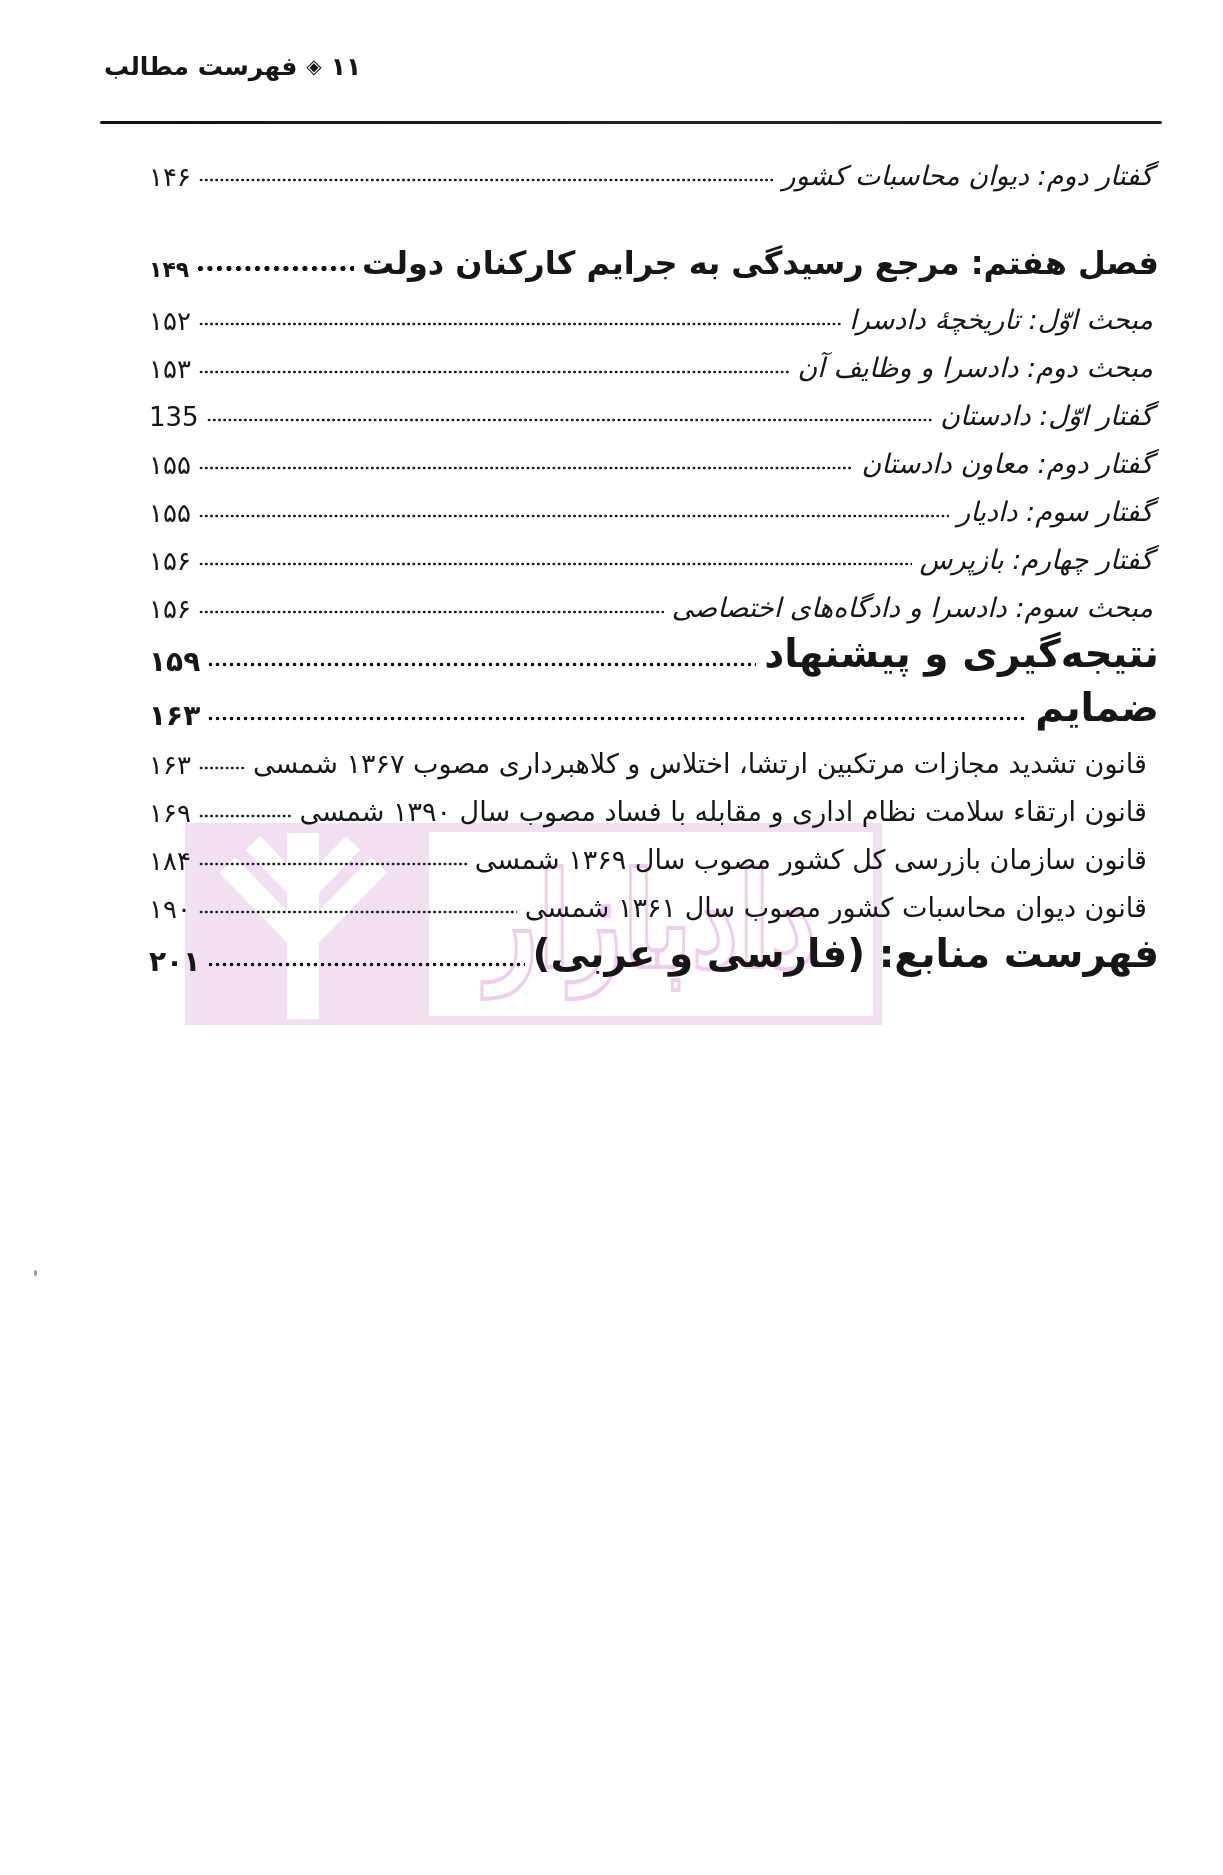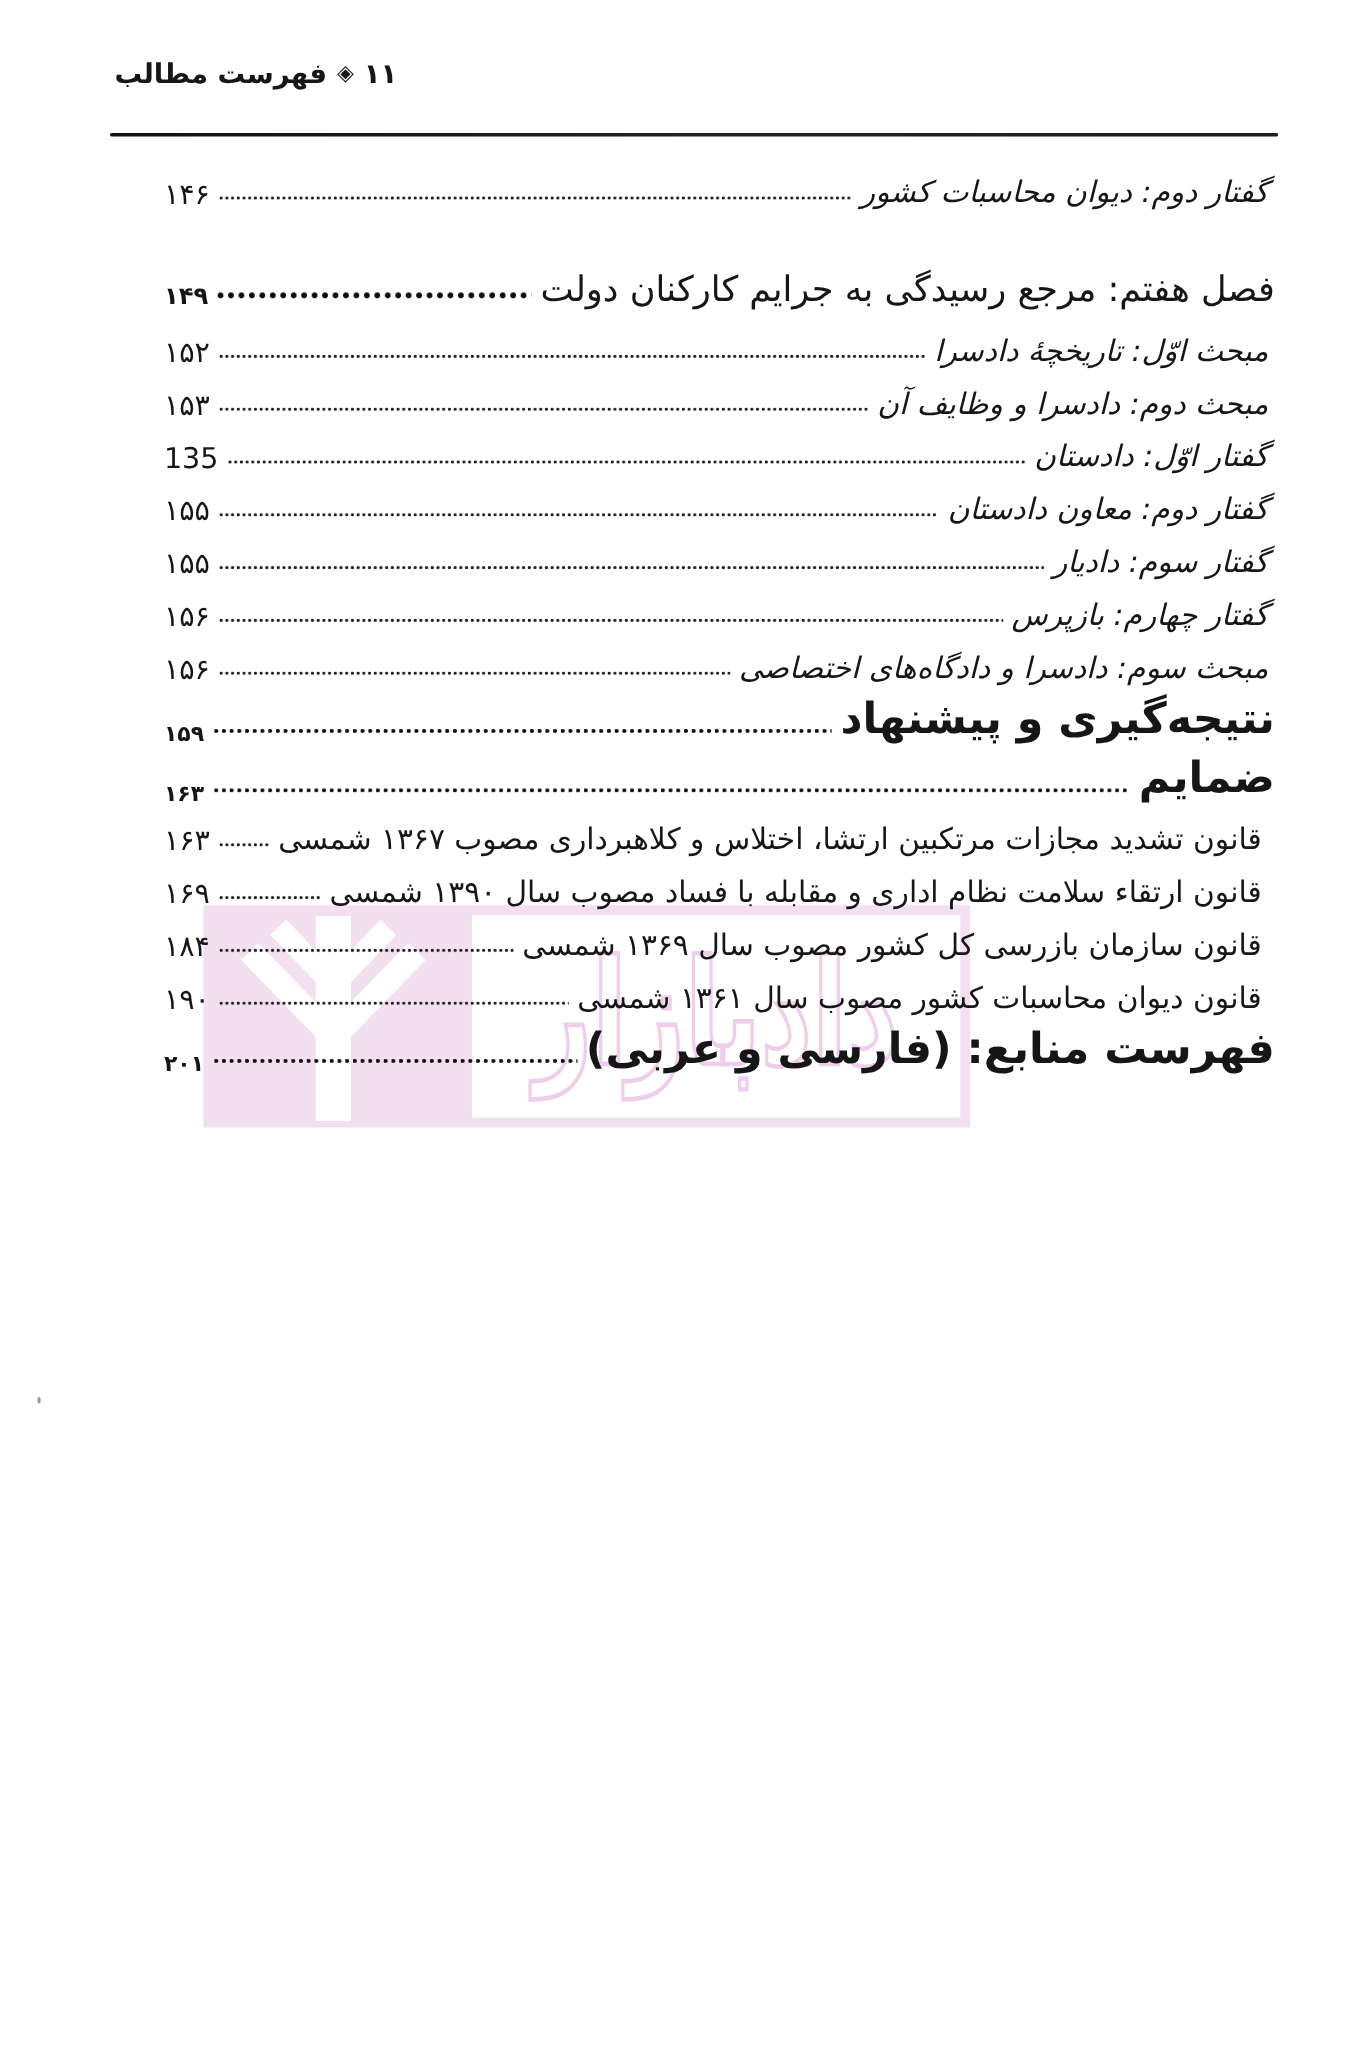--- a/index.html
+++ b/index.html
@@ -28,28 +28,28 @@
   }
   .row .title { font-size:27px; line-height:1.25; white-space:nowrap; }
   .row .pnum  { font-size:26px; line-height:1.2;margin-left:44px; }
   .leader {
     flex:1 1 auto; height:4px; margin:0 8px 11px 8px;
     background-image:radial-gradient(circle at 2px 2px, #1c1c1c 1.15px, rgba(0,0,0,0) 1.7px);
     background-size:5.2px 4px; background-repeat:repeat-x;
   }
   .row.bold { height:54px; }
   .row.bold .title { font-size:39px; font-weight:bold; }
-  .row.bold .pnum  { font-size:20px; font-weight:bold; }
+  .row.bold .pnum  { font-size:28px; font-weight:bold; }
   .row.bold .leader {
     height:5px; margin-bottom:12px;
     background-image:radial-gradient(circle at 2.5px 2.5px, #101010 1.6px, rgba(0,0,0,0) 2.1px);
     background-size:7px 5px;
   }
   .row.chapter { height:52px; margin-top:38px; margin-bottom:6px; }
-  .row.chapter .title { font-size:32px; font-weight:normal;margin-top:16px; }
+  .row.chapter .title { font-size:32px; font-weight:bold;margin-top:16px; }
   .row.chapter .pnum  { font-size:22px; font-weight:bold; }
   .row.chapter .leader {
     height:7px; margin-bottom:11px;
     background-image:radial-gradient(circle at 3.5px 3.5px, #0d0d0d 2.4px, rgba(0,0,0,0) 2.9px);
     background-size:9.5px 7px;
   }
   .ind1 .title { padding-right:6px;font-style:italic; }
   .ind2 .title { padding-right:12px; }
   
   .watermark {

